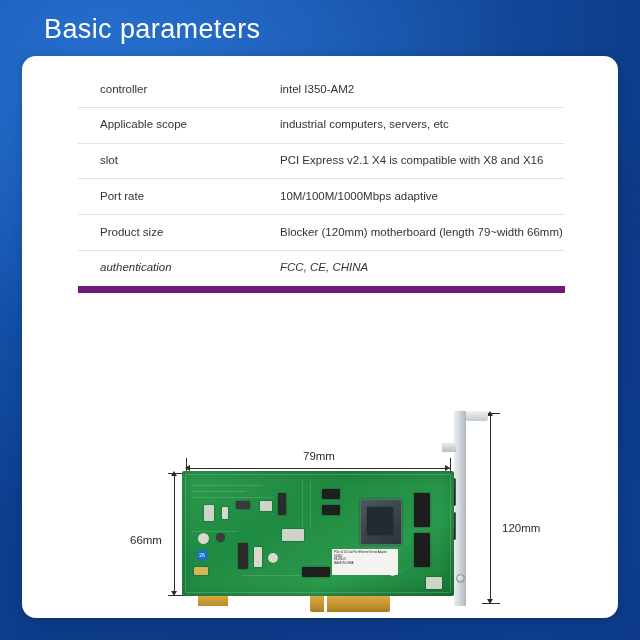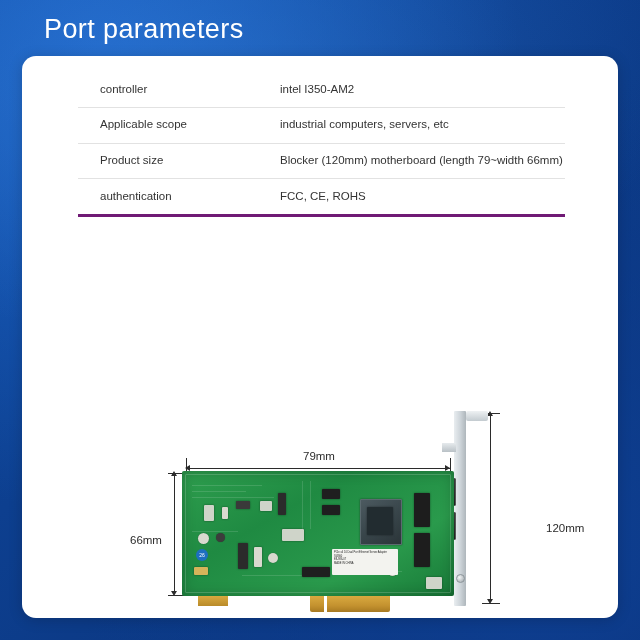--- a/index.html
+++ b/index.html
@@ -64,21 +64,22 @@
   }
   .spec-table td {
     font-size: 11.5px;
     color: #2b2b2b;
     border-bottom: 1px solid #e2e2e2;
     padding: 10.5px 0 10.5px 0;
     vertical-align: middle;
     line-height: 1.2;
   }
   .spec-table tr:last-child td {
-    border-bottom: 3px solid #701a75;
+    border-bottom: 7px solid #701a75;
+    font-style: italic;
   }
   .spec-table td.k {
     width: 172px;
     padding-left: 22px;
     color: #333333;
   }
   .spec-table td.v {
     padding-left: 8px;
     color: #333333;
   }
@@ -91,21 +92,21 @@
     width: 596px;
     height: 232px;
   }
   .dim-label {
     position: absolute;
     font-size: 11.5px;
     color: #2b2b2b;
   }
   .lbl-79 { left: 281px; top: 64px; }
   .lbl-66 { left: 108px; top: 148px; }
-  .lbl-120 { left: 480px; top: 136px; margin-left: 44px; }
+  .lbl-120 { left: 480px; top: 136px; }
 
   .arrow-h {
     position: absolute;
     height: 1px;
     background: #2b2b2b;
   }
   .arrow-v {
     position: absolute;
     width: 1px;
     background: #2b2b2b;
@@ -252,41 +253,49 @@
     border-radius: 50%;
     background: radial-gradient(circle at 35% 35%, #f2f4f5, #9aa3a8);
     border: 1px solid #8d969b;
   }
 </style>
 </head>
 <body>
 
 <div class="page">
 
-  <div class="title">Port parameters</div>
+  <div class="title">Basic parameters</div>
 
   <div class="card">
 
     <table class="spec-table">
       <tbody>
         <tr>
           <td class="k">controller</td>
           <td class="v">intel I350-AM2</td>
         </tr>
         <tr>
           <td class="k">Applicable scope</td>
           <td class="v">industrial computers, servers, etc</td>
         </tr>
         <tr>
+          <td class="k">slot</td>
+          <td class="v">PCI Express v2.1 X4 is compatible with X8 and X16</td>
+        </tr>
+        <tr>
+          <td class="k">Port rate</td>
+          <td class="v">10M/100M/1000Mbps adaptive</td>
+        </tr>
+        <tr>
           <td class="k">Product size</td>
           <td class="v">Blocker (120mm) motherboard (length 79~width 66mm)</td>
         </tr>
         <tr>
           <td class="k">authentication</td>
-          <td class="v">FCC, CE, ROHS</td>
+          <td class="v">FCC, CE, CHINA</td>
         </tr>
       </tbody>
     </table>
 
     <div class="diagram">
 
       <div class="dim-label lbl-79">79mm</div>
       <div class="arrow-h" style="left:164px; top:82px; width:264px;"></div>
       <div class="ah-left" style="left:163px; top:79px;"></div>
       <div class="ah-right" style="left:423px; top:79px;"></div>

